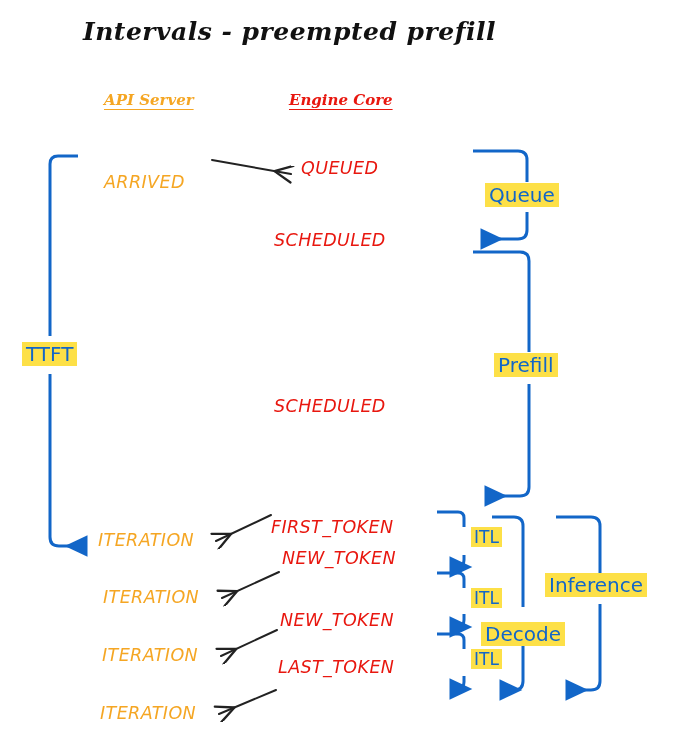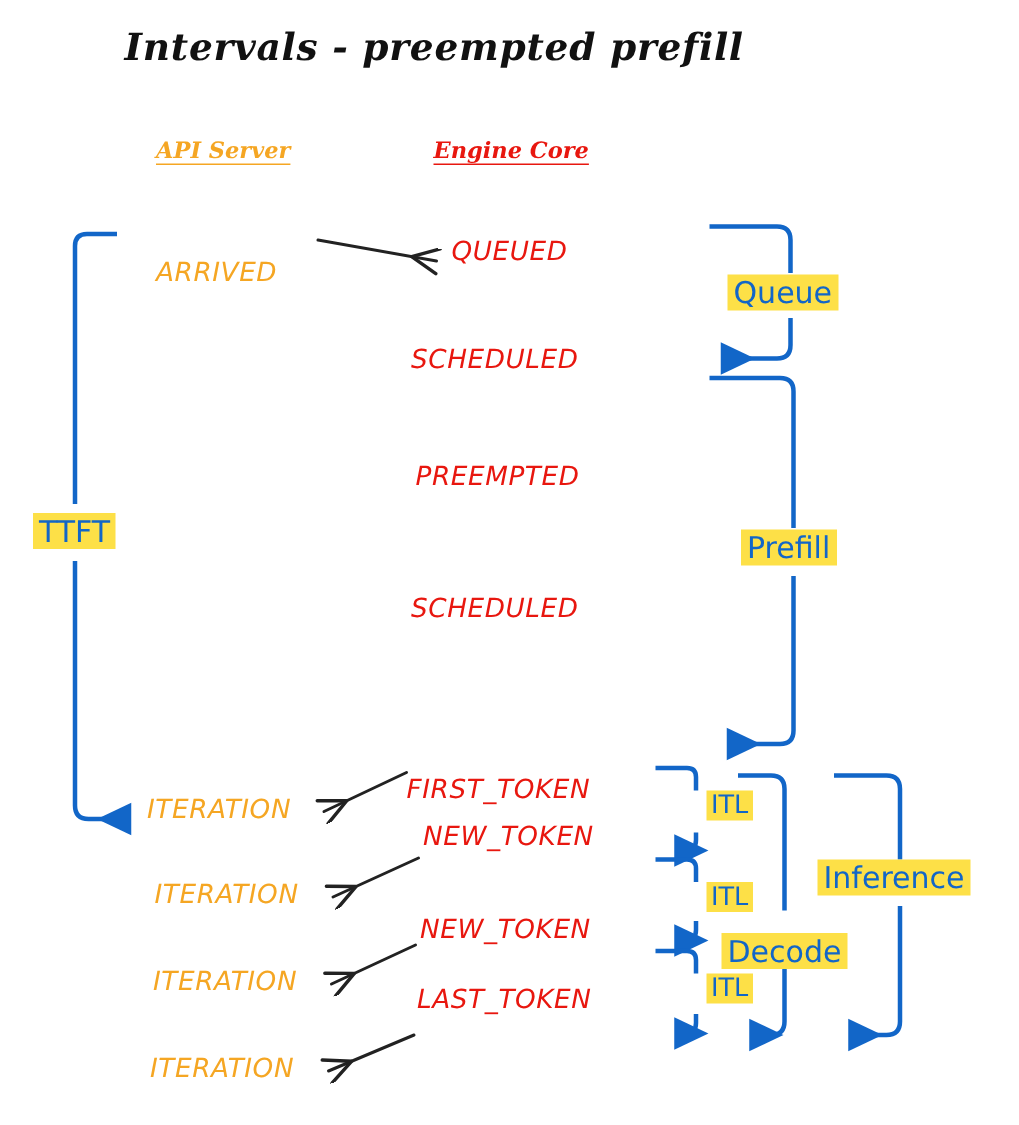--- a/index.html
+++ b/index.html
@@ -105,21 +105,20 @@
   <div class="lbl col-head col-engine">Engine Core</div>
 
   <div class="lbl state st-orange" style="left:104px;top:144px;margin-top:28px;">ARRIVED</div>
   <div class="lbl state st-orange" style="left:98px;top:530px;">ITERATION</div>
   <div class="lbl state st-orange" style="left:103px;top:587px;">ITERATION</div>
   <div class="lbl state st-orange" style="left:102px;top:645px;">ITERATION</div>
   <div class="lbl state st-orange" style="left:100px;top:703px;">ITERATION</div>
 
   <div class="lbl state st-red" style="left:301px;top:158px;">QUEUED</div>
   <div class="lbl state st-red" style="left:274px;top:230px;">SCHEDULED</div>
-  <div class="lbl state st-red" style="left:277px;top:308px;">PREEMPTED</div>
   <div class="lbl state st-red" style="left:274px;top:396px;">SCHEDULED</div>
   <div class="lbl state st-red" style="left:271px;top:517px;">FIRST_TOKEN</div>
   <div class="lbl state st-red" style="left:282px;top:548px;">NEW_TOKEN</div>
   <div class="lbl state st-red" style="left:280px;top:610px;">NEW_TOKEN</div>
   <div class="lbl state st-red" style="left:278px;top:657px;">LAST_TOKEN</div>
 
   <div class="lbl bluetxt" style="left:22px;top:342px;">TTFT</div>
   <div class="lbl bluetxt" style="left:485px;top:183px;">Queue</div>
   <div class="lbl bluetxt" style="left:494px;top:353px;">Prefill</div>
   <div class="lbl bluetxt small" style="left:437px;top:527px;">ITL</div>

